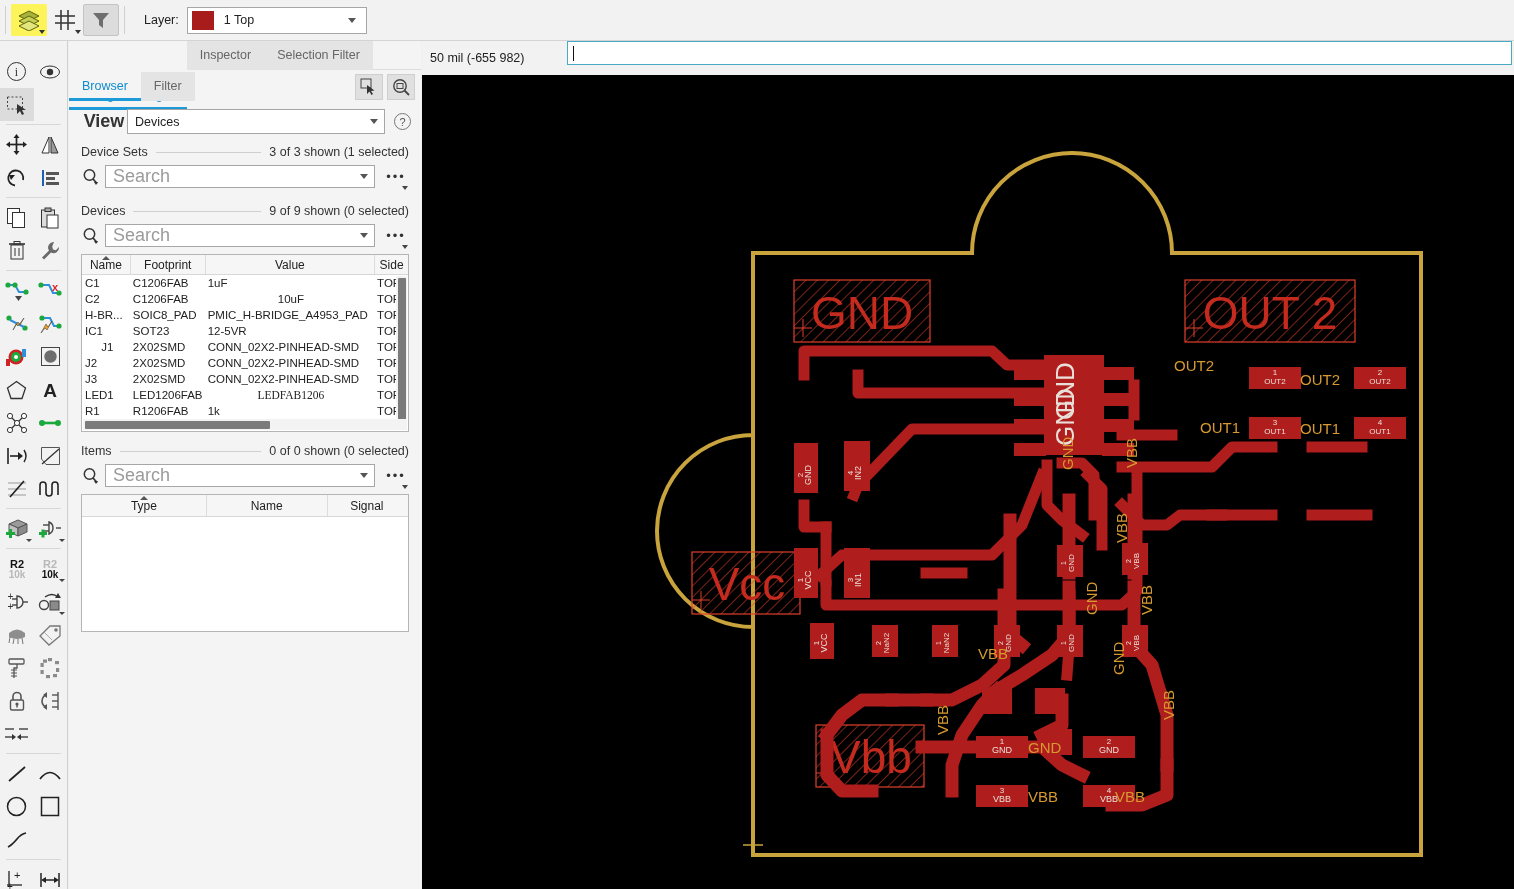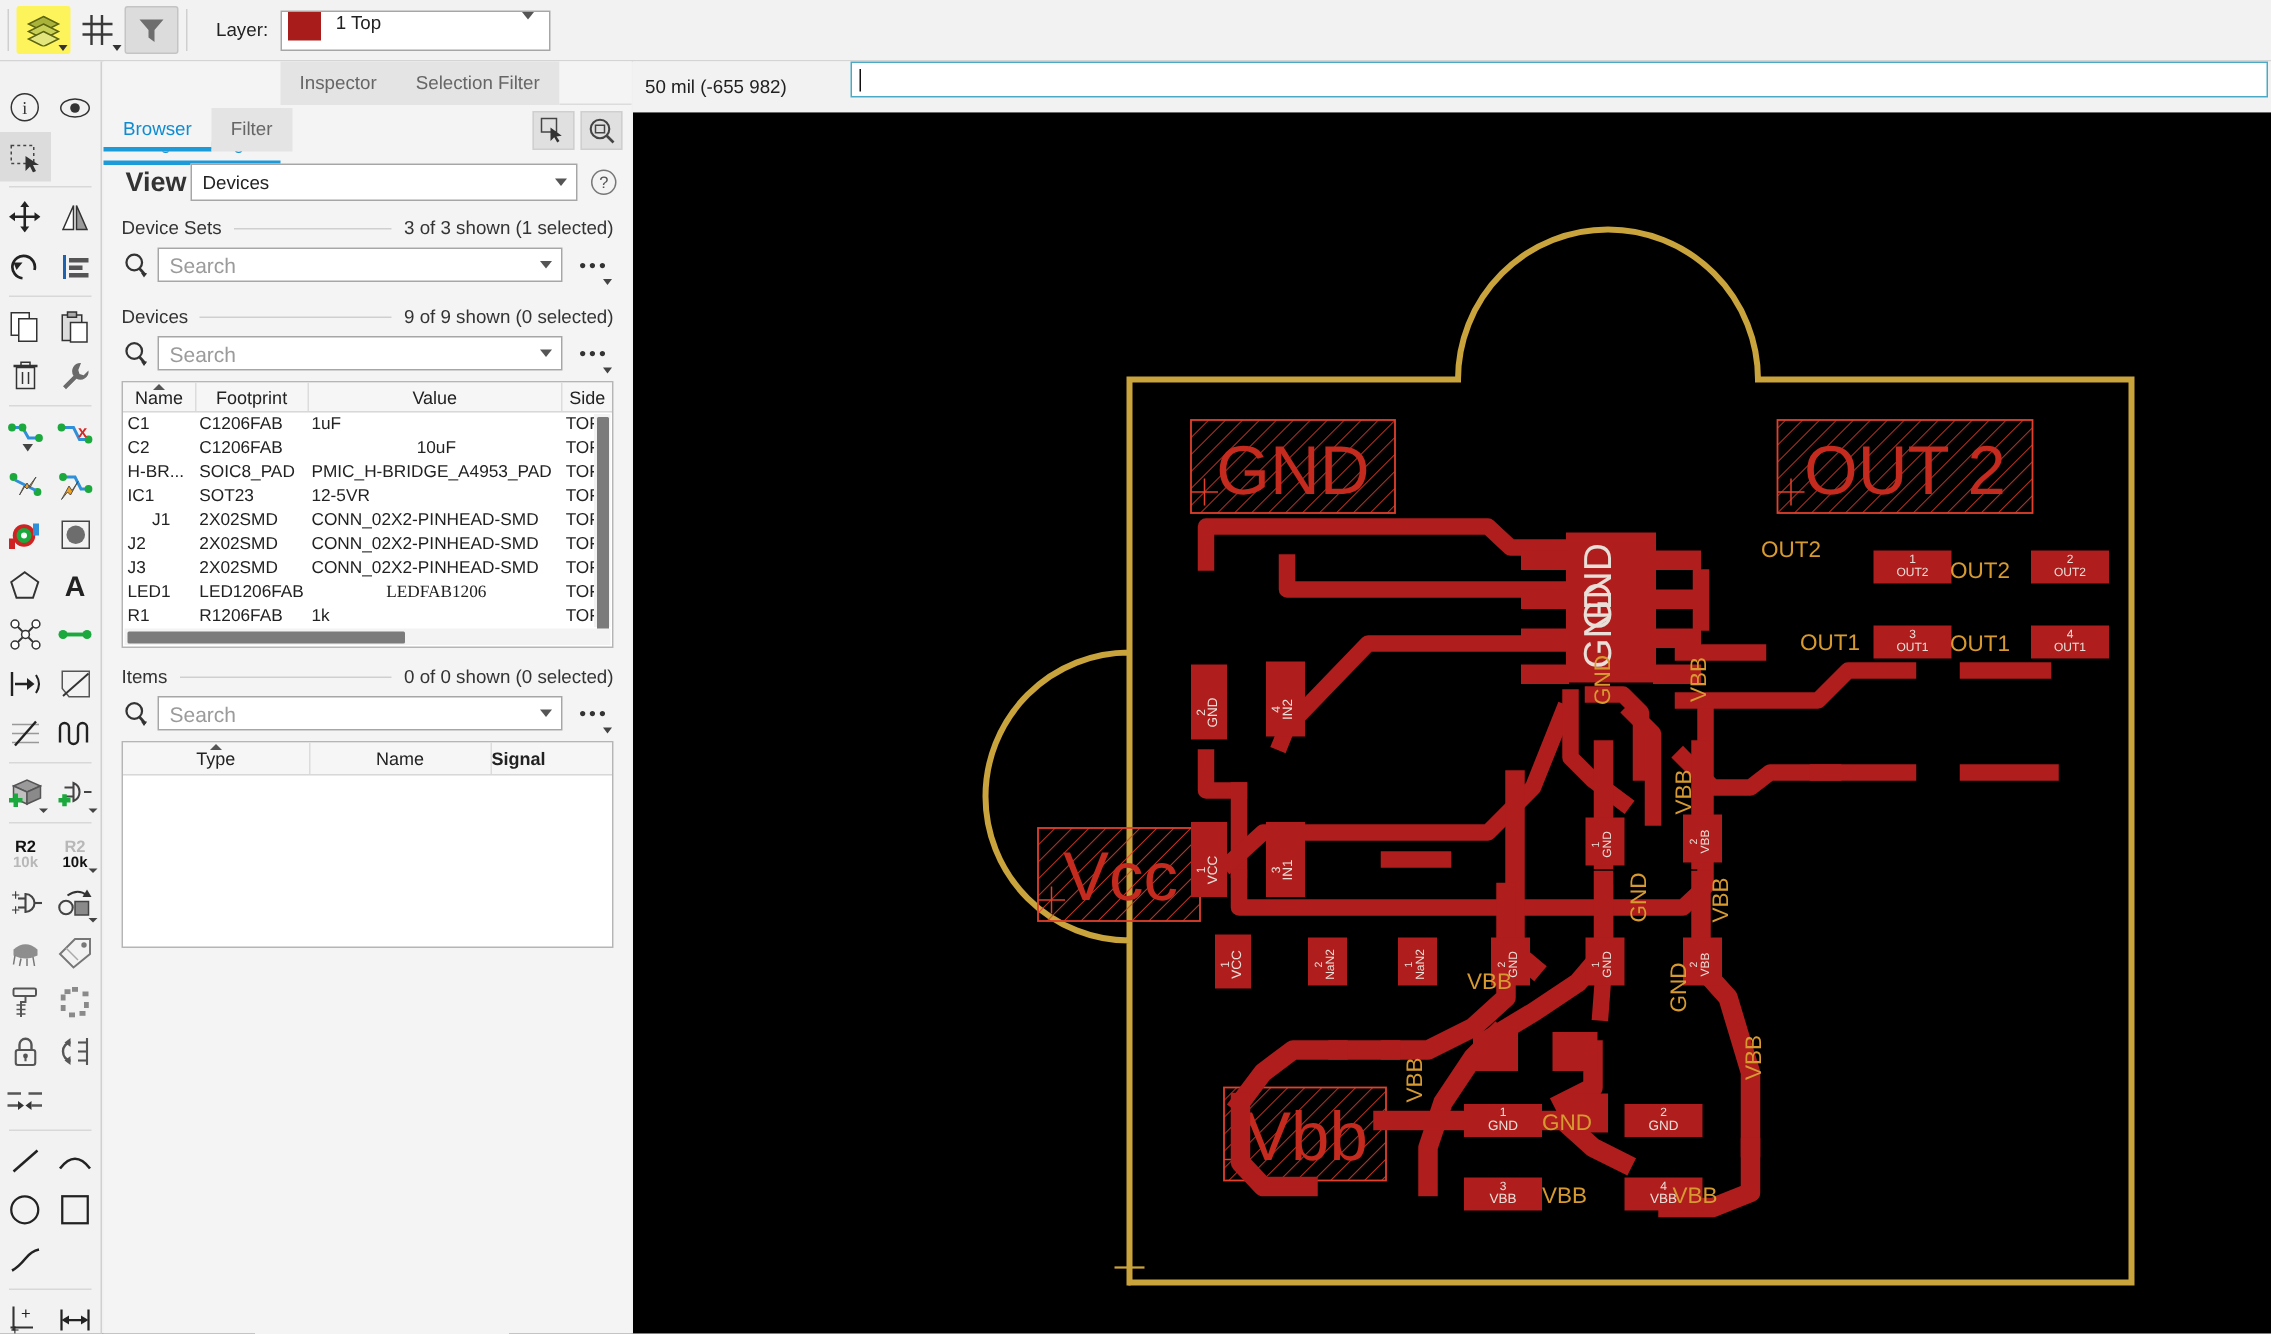--- a/index.html
+++ b/index.html
@@ -30,21 +30,21 @@
   .tb-btn.pressed { background: #dcdcdc; border: 1px solid #c4c4c4; border-radius: 2px; }
   .tb-caret {
     position: absolute; right: 2px; bottom: 2px;
     width: 0; height: 0;
     border-left: 3.5px solid transparent; border-right: 3.5px solid transparent;
     border-top: 4px solid #333;
   }
   .layer-label { margin-left: 14px; margin-right: 8px; font-size: 12.5px; color: #222; }
   .layer-combo {
     width: 180px; height: 27px; background: #fff;
-    border: 1px solid #a6a6a6; display: flex; 
+    border: 1px solid #a6a6a6; display: flex; align-items: center;
     padding: 0 4px; cursor: pointer;
   }
   .layer-swatch { width: 22px; height: 19px; margin-right: 10px; }
   .layer-text { flex: 1; font-size: 12.5px; }
   .combo-arrow {
     width: 0; height: 0; margin-right: 6px;
     border-left: 4px solid transparent; border-right: 4px solid transparent;
     border-top: 5px solid #555;
   }
 
@@ -118,21 +118,21 @@
   .grouphdr .cnt { white-space: nowrap; color: #333; }
 
   .searchrow { display: flex; align-items: center; padding: 4px 10px 4px 12px; }
   .mag {
     width: 20px; height: 20px; margin-right: 4px;
     display: flex; align-items: center; justify-content: center;
   }
   .searchbox {
     flex: 1; height: 23px; background: #fff; border: 1px solid #a6a6a6;
     display: flex; align-items: center; padding-left: 7px;
-    color: #9b9b9b; font-size: 14px; cursor: text;
+    color: #9b9b9b; font-size: 18px; cursor: text;
   }
   .dots-btn {
     width: 30px; height: 23px; margin-left: 6px; position: relative;
     display: flex; align-items: center; justify-content: center; cursor: pointer;
   }
   .dots-btn .d { letter-spacing: 2px; color: #333; font-size: 13px; line-height: 8px; }
   .dots-btn .cr {
     position: absolute; right: 3px; bottom: -2px; width: 0; height: 0;
     border-left: 3.5px solid transparent; border-right: 3.5px solid transparent;
     border-top: 4px solid #444;
@@ -850,21 +850,21 @@
   </div>
   <div class="listbox" style="height:138px;">
     <div class="lb-head" style="height:22px;">
       <div class="hcell" style="width:128px;">
         <span class="sortcaret"></span>
         <span>Type</span>
       </div>
       <div class="hcell" style="width:125px;border-left:1px solid #dcdcdc;">
         <span>Name</span>
       </div>
-      <div class="hcell" style="width:84px;border-left:1px solid #dcdcdc;justify-content:flex-start;padding-right:2px;font-weight:bold;">
+      <div class="hcell" style="width:84px;border-left:1px solid #dcdcdc;justify-content:center;padding-right:2px;">
         <span>Signal</span>
       </div>
     </div>
 
   </div>
 </div>
 
 <div class="cmdbar">
   <div class="coordbox">50 mil (-655 982)</div>
   <div class="cmdinput">

